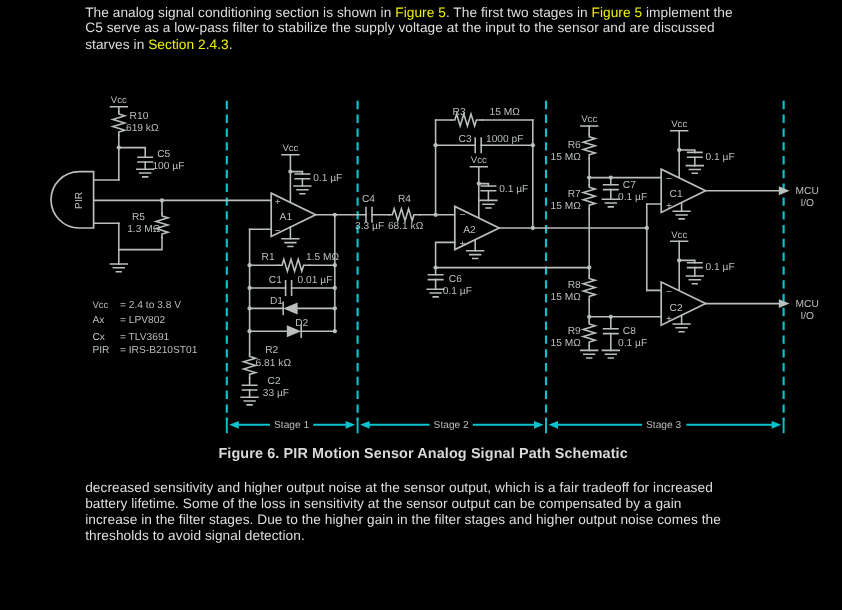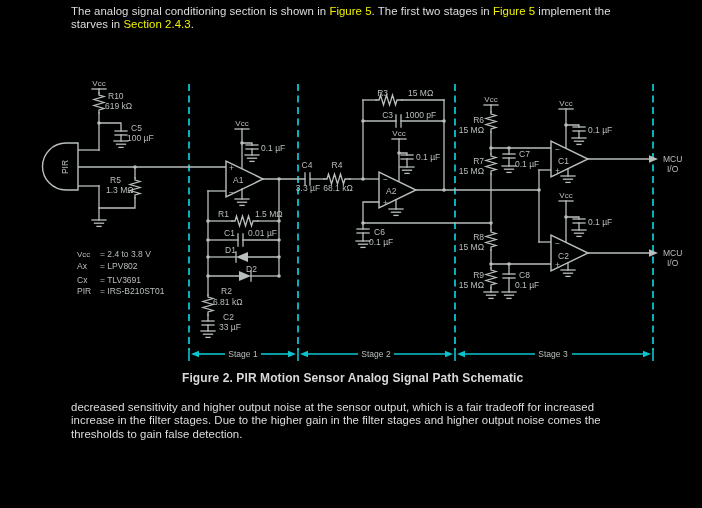--- a/index.html
+++ b/index.html
@@ -28,20 +28,21 @@
 </style>
 </head>
 <body>
 
 <div class="page">
 
   <div class="edge-strip"></div>
 
   <div class="para para-top">
     <div><span>The analog signal conditioning section is shown in </span><span class="link">Figure 5</span><span>. The first two stages in </span><span class="link">Figure 5</span><span> implement the</span></div>
+    <div><span>C5 serve as a low-pass filter to stabilize the supply voltage at the input to the sensor and are discussed</span></div>
     <div><span>starves in </span><span class="link">Section 2.4.3</span><span>.</span></div>
   </div>
 
   <svg class="schematic" width="702" height="290" viewBox="0 0 702 290">
     <defs>
       <path id="resv" d="M0,0 v2 l5,1.5 l-10,3 l10,3 l-10,3 l10,3 l-5,1.5 v3"></path>
       <path id="resh" d="M0,0 h3 l1.5,-5 l3,10 l3,-10 l3,10 l3,-10 l3,10 l1.5,-5 h5"></path>
       <g id="gnd">
         <line x1="-7" y1="0" x2="7" y2="0"></line>
         <line x1="-4.5" y1="3.2" x2="4.5" y2="3.2"></line>
@@ -400,21 +401,22 @@
       <line class="cy" x1="358" y1="276" x2="409" y2="276"></line>
       <polygon class="cyf" points="417,276 409,272.8 409,279.2"></polygon>
       <polygon class="cyf" points="421,276 429,272.8 429,279.2"></polygon>
       <line class="cy" x1="428" y1="276" x2="499" y2="276"></line>
       <text class="tm" x="517" y="279">Stage 3</text>
       <line class="cy" x1="536" y1="276" x2="608" y2="276"></line>
       <polygon class="cyf" points="615,276 607,272.8 607,279.2"></polygon>
     </g>
   </svg>
 
-  <div class="caption">Figure 2. PIR Motion Sensor Analog Signal Path Schematic</div>
+  <div class="caption">Figure 6. PIR Motion Sensor Analog Signal Path Schematic</div>
 
   <div class="para para-bottom">
     <div><span>decreased sensitivity and higher output noise at the sensor output, which is a fair tradeoff for increased</span></div>
+    <div><span>battery lifetime. Some of the loss in sensitivity at the sensor output can be compensated by a gain</span></div>
     <div><span>increase in the filter stages. Due to the higher gain in the filter stages and higher output noise comes the</span></div>
-    <div><span>thresholds to gain false detection.</span></div>
+    <div><span>thresholds to avoid signal detection.</span></div>
   </div>
 
 </div>
 
 </body></html>

